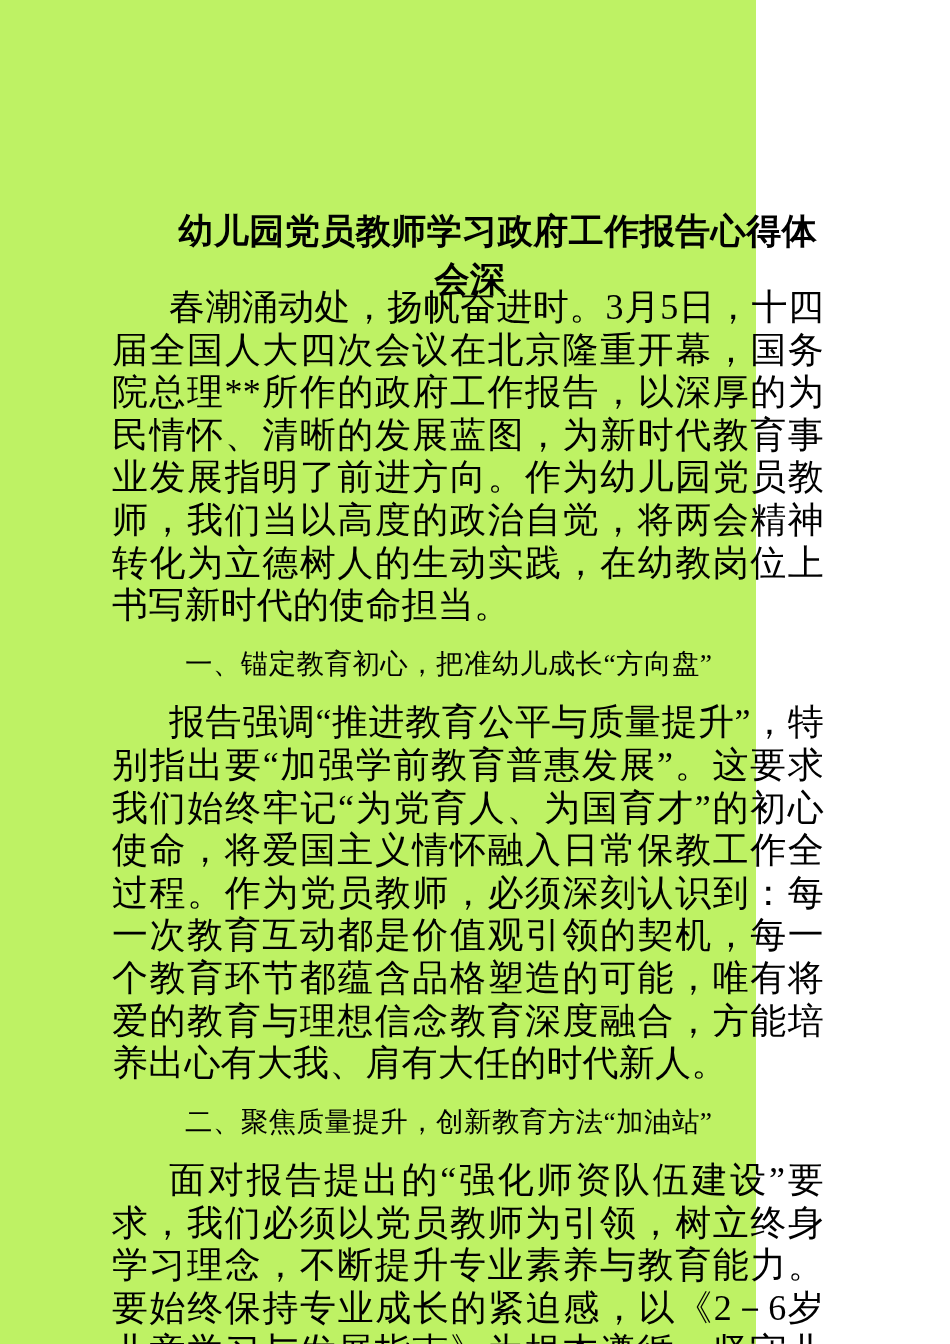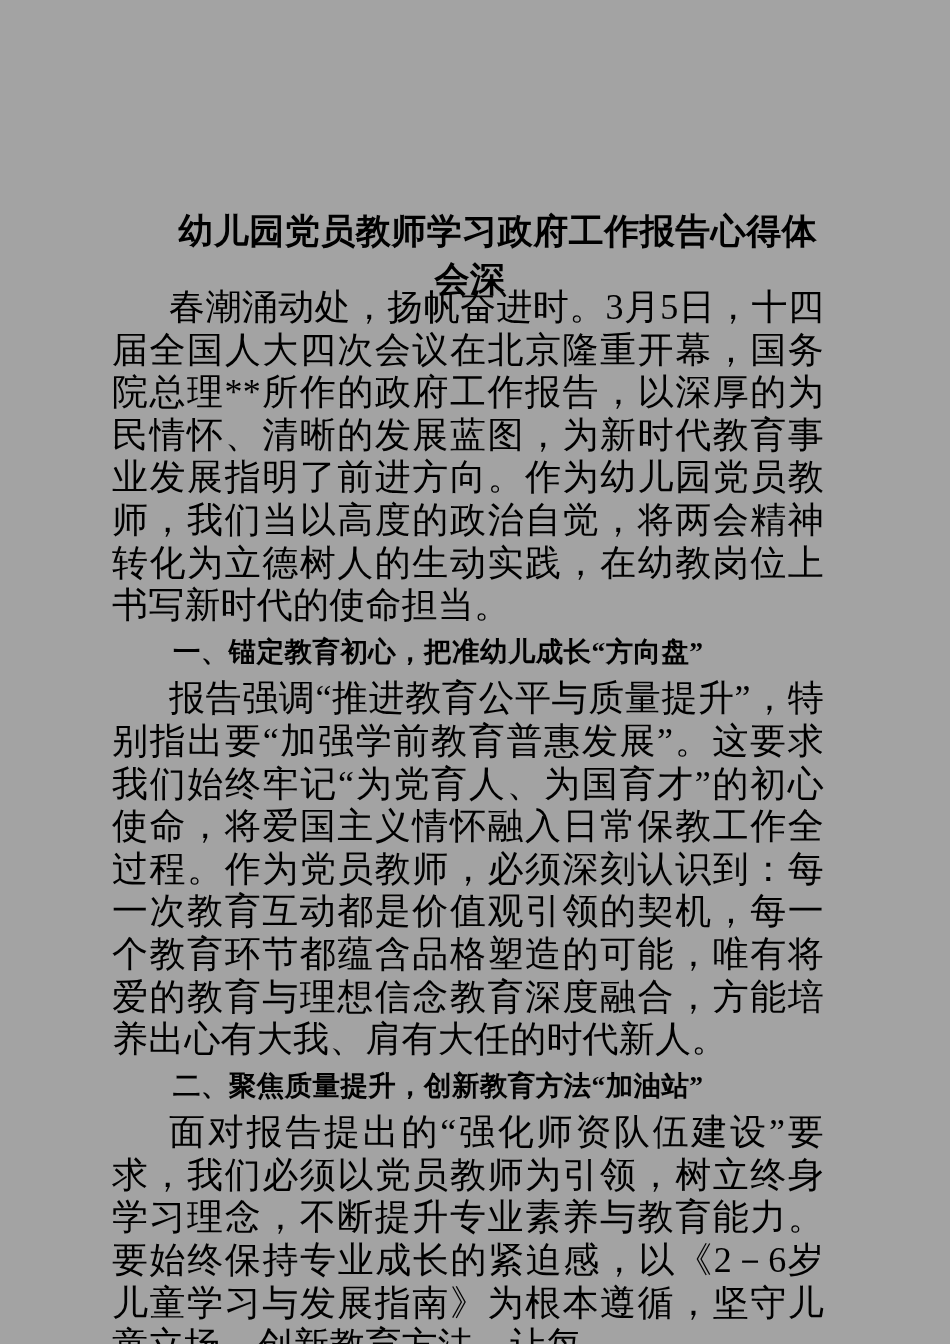--- a/index.html
+++ b/index.html
@@ -11,23 +11,23 @@
     width: 950px;
     height: 1344px;
     overflow: hidden;
     font-family: "Liberation Serif", "DejaVu Serif", serif;
     color: #000000;
     -webkit-font-smoothing: antialiased;
   }
 
   .page {
     position: relative;
-    width: 950px;
+    width: 756px;
     height: 1344px;
-    background: #a3a3a3;
+    background: #bef264;
     box-sizing: border-box;
   }
 
   
   .content {
     position: absolute;
     left: 112px;
     top: 0;
     width: 712px;
   }
@@ -63,26 +63,26 @@
     line-height: 42.6px;
     text-indent: 57px;
     text-align: justify;
     text-justify: inter-ideograph;
     letter-spacing: 0.2px;
     font-weight: 400;
     font-family: "Liberation Serif", "DejaVu Serif", serif;
   }
 
   h2.heading {
-    margin: 4px;
+    margin: 16px;
     padding: 0;
     font-size: 27.5px;
     line-height: 42.6px;
     text-indent: 57px;
-    font-weight: 700;
+    font-weight: 400;
     letter-spacing: 0.4px;
     font-family: "Liberation Serif", "DejaVu Serif", serif;
     text-align: left;
   }
 </style>
 </head>
 <body>
 
 <div class="page">
 

